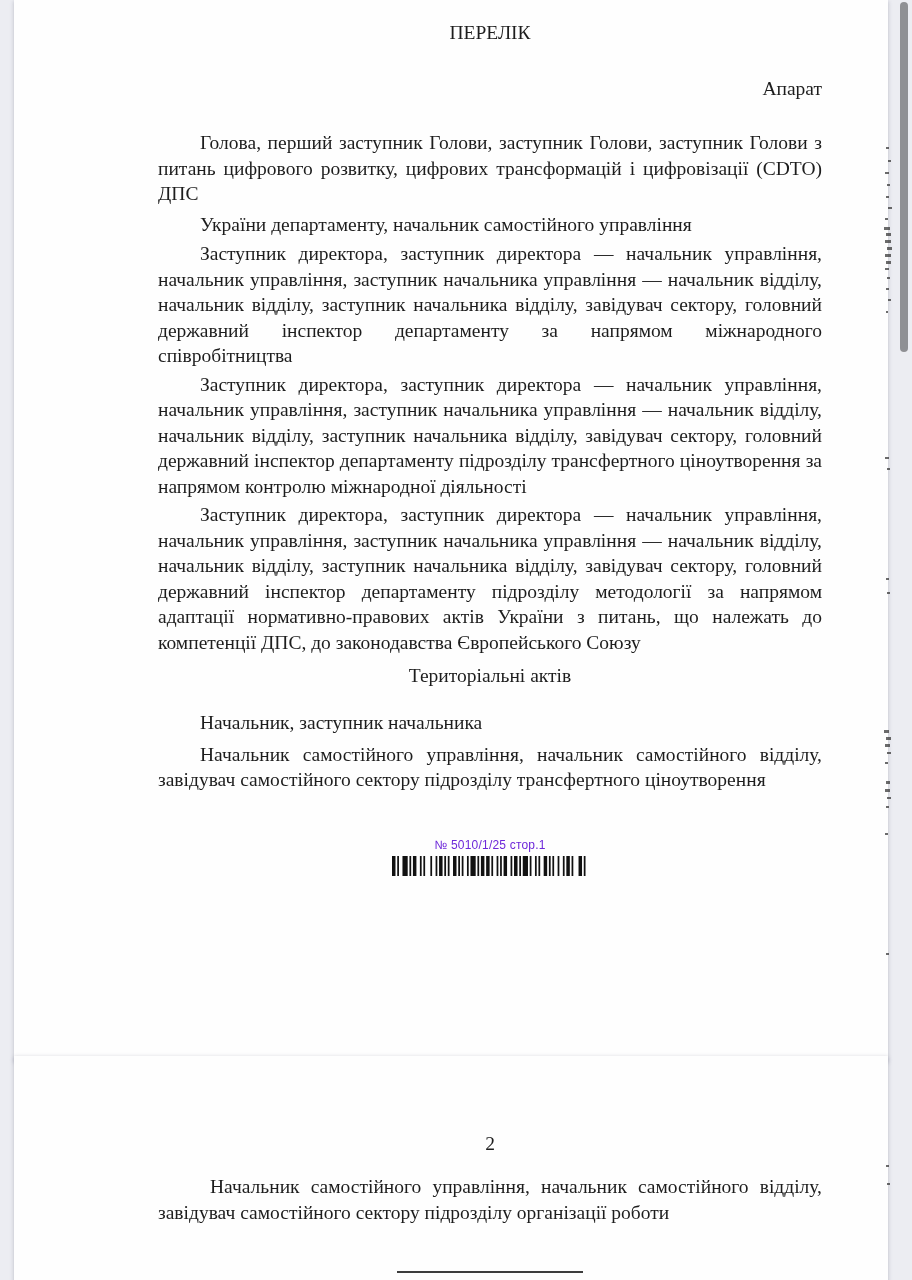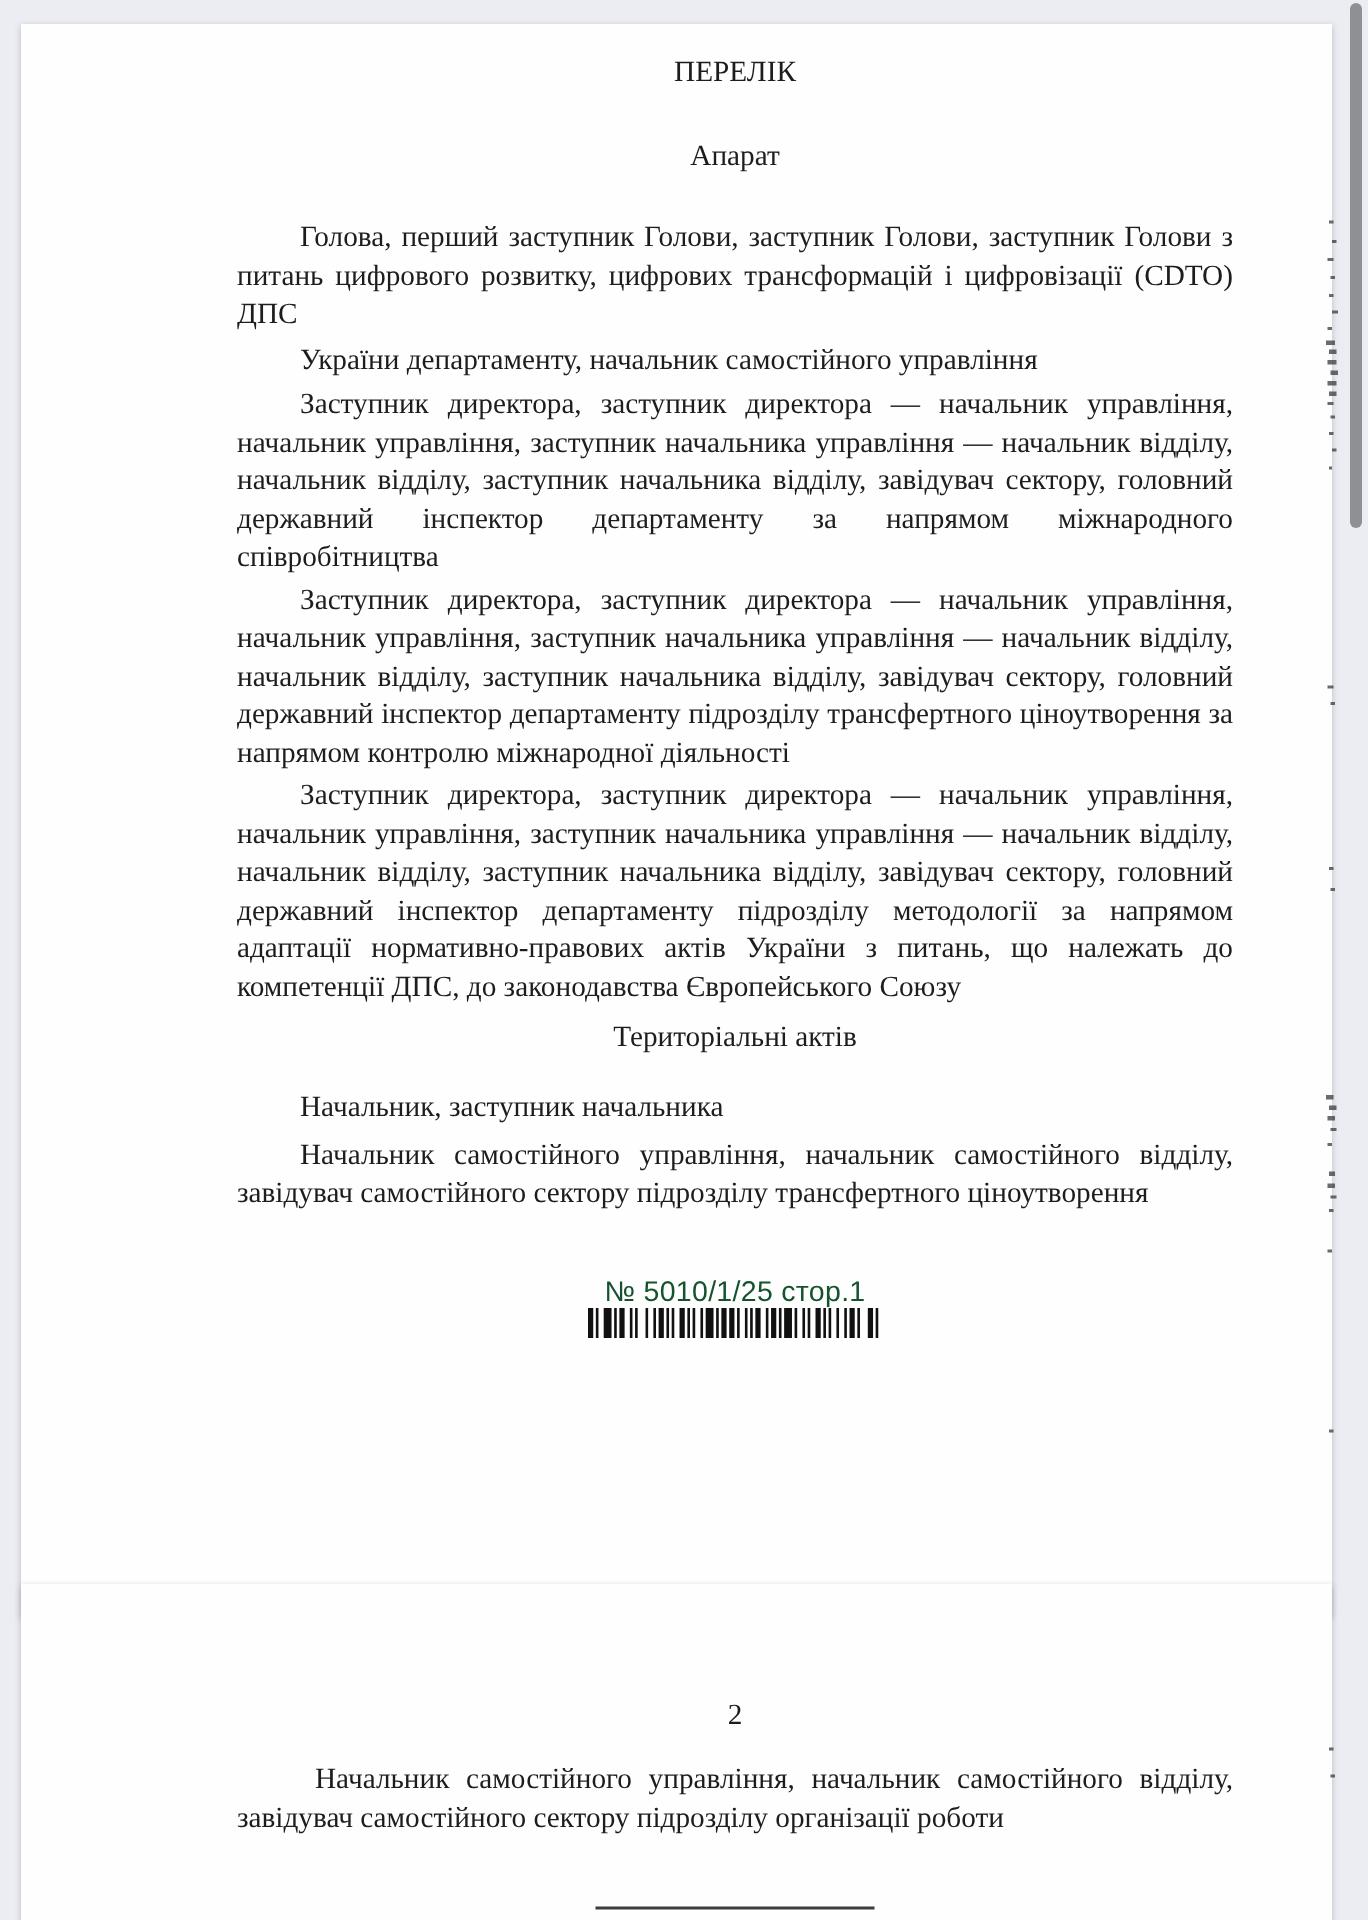--- a/index.html
+++ b/index.html
@@ -6,31 +6,31 @@
   .viewer{
     position:relative;width:912px;height:1280px;overflow:hidden;
     background:#ecedf2;
     font-family:"Liberation Serif","DejaVu Serif",serif;
     color:#1d1d1d;
   }
   .page{
     position:absolute;left:14px;width:874px;background:#fefefe;
     box-shadow:0 1px 4px rgba(70,70,95,.30);
   }
-  .page-1{top:0;height:1062px;margin-top:16px;}
+  .page-1{top:0;height:1062px;}
   .page-2{top:1056px;height:260px;}
   .inner{padding:20px 66px 0 144px;font-size:19.5px;line-height:25.5px;}
   .inner-p2{padding:75px 66px 0 144px;font-size:19.5px;line-height:25.5px;}
   .center{text-align:center;}
   .tblock{line-height:26px;margin:0;font-size:19.5px;font-weight:400;}
   .para{text-align:justify;text-indent:42px;margin:0;}
   .para2{text-align:justify;text-indent:52px;margin:0;}
   .doc-num{
     font-family:"Liberation Sans","DejaVu Sans",sans-serif;
-    font-size:19px;color:#14532d;letter-spacing:.2px;line-height:17px;
+    font-size:12px;color:#6d28d9;letter-spacing:.2px;line-height:17px;
   }
   .bc-wrap{text-align:center;margin-top:44px;}
   .bc-svg{display:block;margin:2px auto 0 auto;}
   .end-rule{width:186px;height:2px;background:#3d3d3d;margin:46px auto 0 auto;}
   .scroll-thumb{
     position:absolute;right:4px;top:2px;width:8px;height:350px;
     border-radius:4px;background:#8f9094;
   }
   .artifact{position:absolute;background:#3a3a3a;opacity:.75;}
 </style>
@@ -38,21 +38,21 @@
 <body>
 
 <div class="viewer">
 
   <div class="page page-1">
     <div class="inner">
 
       <p class="tblock center">ПЕРЕЛІК</p>
 
 
-      <p class="tblock center" style="margin-top:30px;">Апарат</p>
+      <p class="tblock center" style="margin-top:30px;text-align:right;">Апарат</p>
 
       <p class="para" style="margin-top:28px;">Голова, перший заступник Голови, заступник Голови, заступник Голови з питань цифрового розвитку, цифрових трансформацій і цифровізації (CDTO) ДПС</p>
       <p class="para" style="margin-top:5px;">України департаменту, начальник самостійного управління</p>
       <p class="para" style="margin-top:4px;">Заступник директора, заступник директора — начальник управління, начальник управління, заступник начальника управління — начальник відділу, начальник відділу, заступник начальника відділу, завідувач сектору, головний державний інспектор департаменту за напрямом міжнародного співробітництва</p>
       <p class="para" style="margin-top:3px;">Заступник директора, заступник директора — начальник управління, начальник управління, заступник начальника управління — начальник відділу, начальник відділу, заступник начальника відділу, завідувач сектору, головний державний інспектор департаменту підрозділу трансфертного ціноутворення за напрямом контролю міжнародної діяльності</p>
       <p class="para" style="margin-top:3px;">Заступник директора, заступник директора — начальник управління, начальник управління, заступник начальника управління — начальник відділу, начальник відділу, заступник начальника відділу, завідувач сектору, головний державний інспектор департаменту підрозділу методології за напрямом адаптації нормативно-правових актів України з питань, що належать до компетенції ДПС, до законодавства Європейського Союзу</p>
 
       <p class="tblock center" style="margin-top:8px;">Територіальні актів</p>
 
       <p class="para" style="margin-top:21px;">Начальник, заступник начальника</p>

